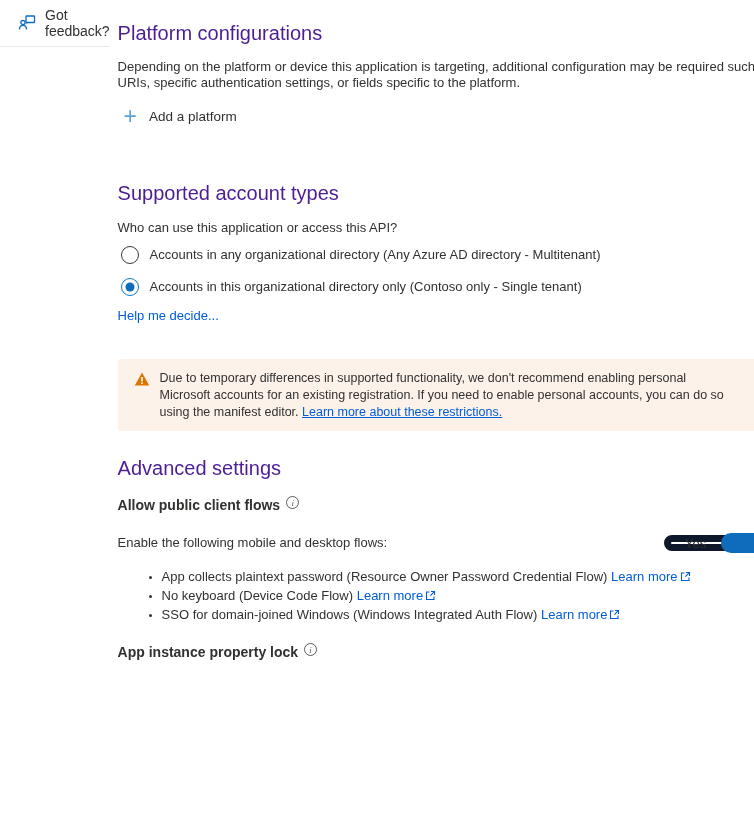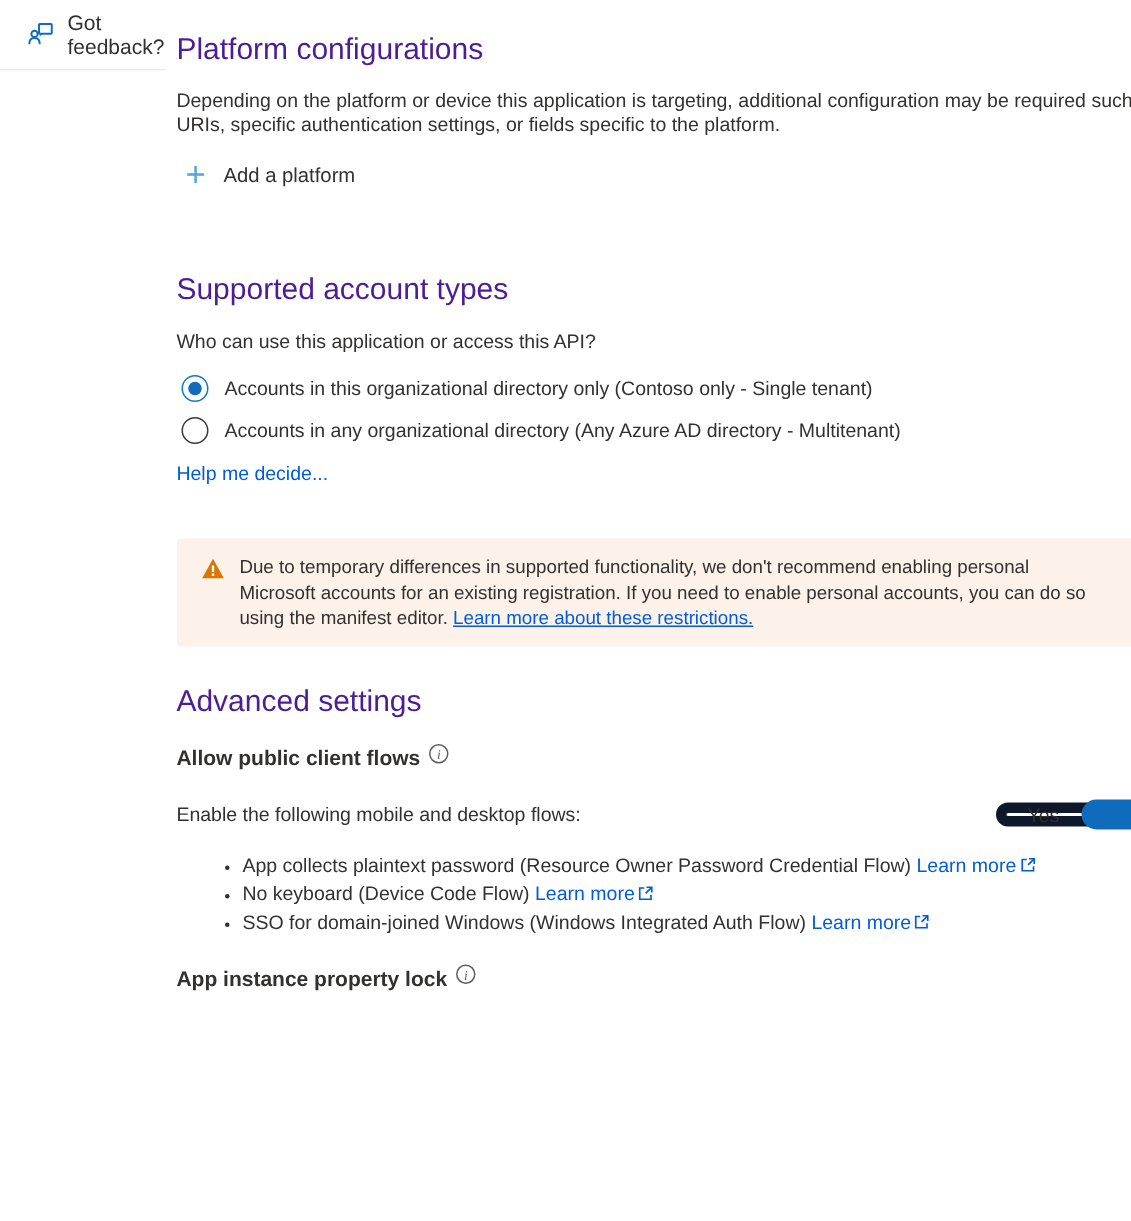--- a/index.html
+++ b/index.html
@@ -156,27 +156,27 @@
     <p class="desc">Depending on the platform or device this application is targeting, additional configuration may be required such as redirect URIs, specific authentication settings, or fields specific to the platform.</p>
 
     <div class="add-platform">
       <span class="plus">+</span>
       <span class="add-platform-label">Add a platform</span>
     </div>
 
     <h2 class="section-title t-supported">Supported account types</h2>
     <p class="question">Who can use this application or access this API?</p>
 
+    <div class="radio-row second">
+      <span class="radio off"></span>
+      <span class="radio-label">Accounts in any organizational directory (Any Azure AD directory - Multitenant)</span>
+    </div>
     <div class="radio-row first">
       <span class="radio on"></span>
       <span class="radio-label">Accounts in this organizational directory only (Contoso only - Single tenant)</span>
-    </div>
-    <div class="radio-row second">
-      <span class="radio off"></span>
-      <span class="radio-label">Accounts in any organizational directory (Any Azure AD directory - Multitenant)</span>
     </div>
 
     <a class="link help-link">Help me decide...</a>
 
     <div class="banner">
       <span class="warn-icon">
         <svg viewBox="0 0 16 16" width="16" height="16">
           <path d="M8 1.5 L15.2 14.5 L0.8 14.5 Z" fill="#db7500"></path>
           <rect x="7.2" y="6" width="1.6" height="4.4" fill="#fff"></rect>
           <rect x="7.2" y="11.4" width="1.6" height="1.6" fill="#fff"></rect>

